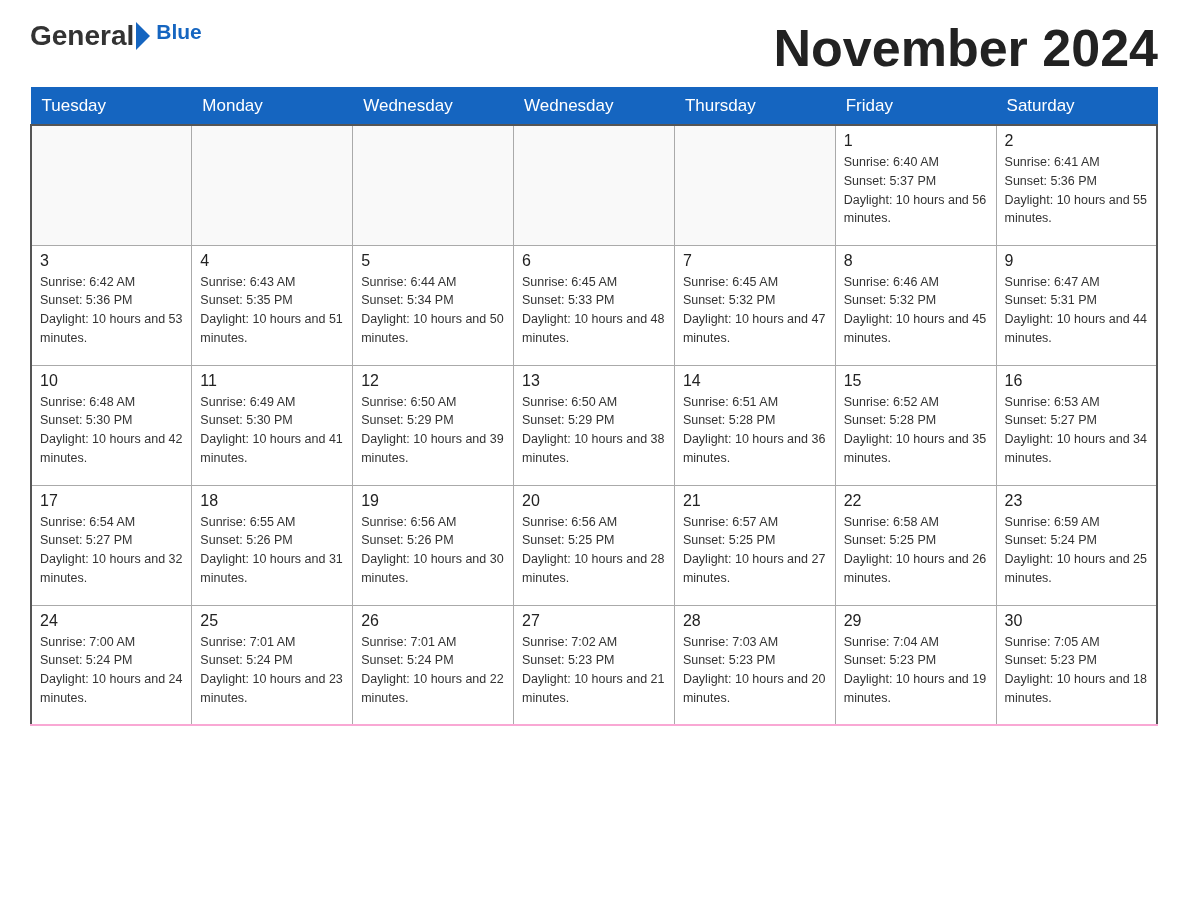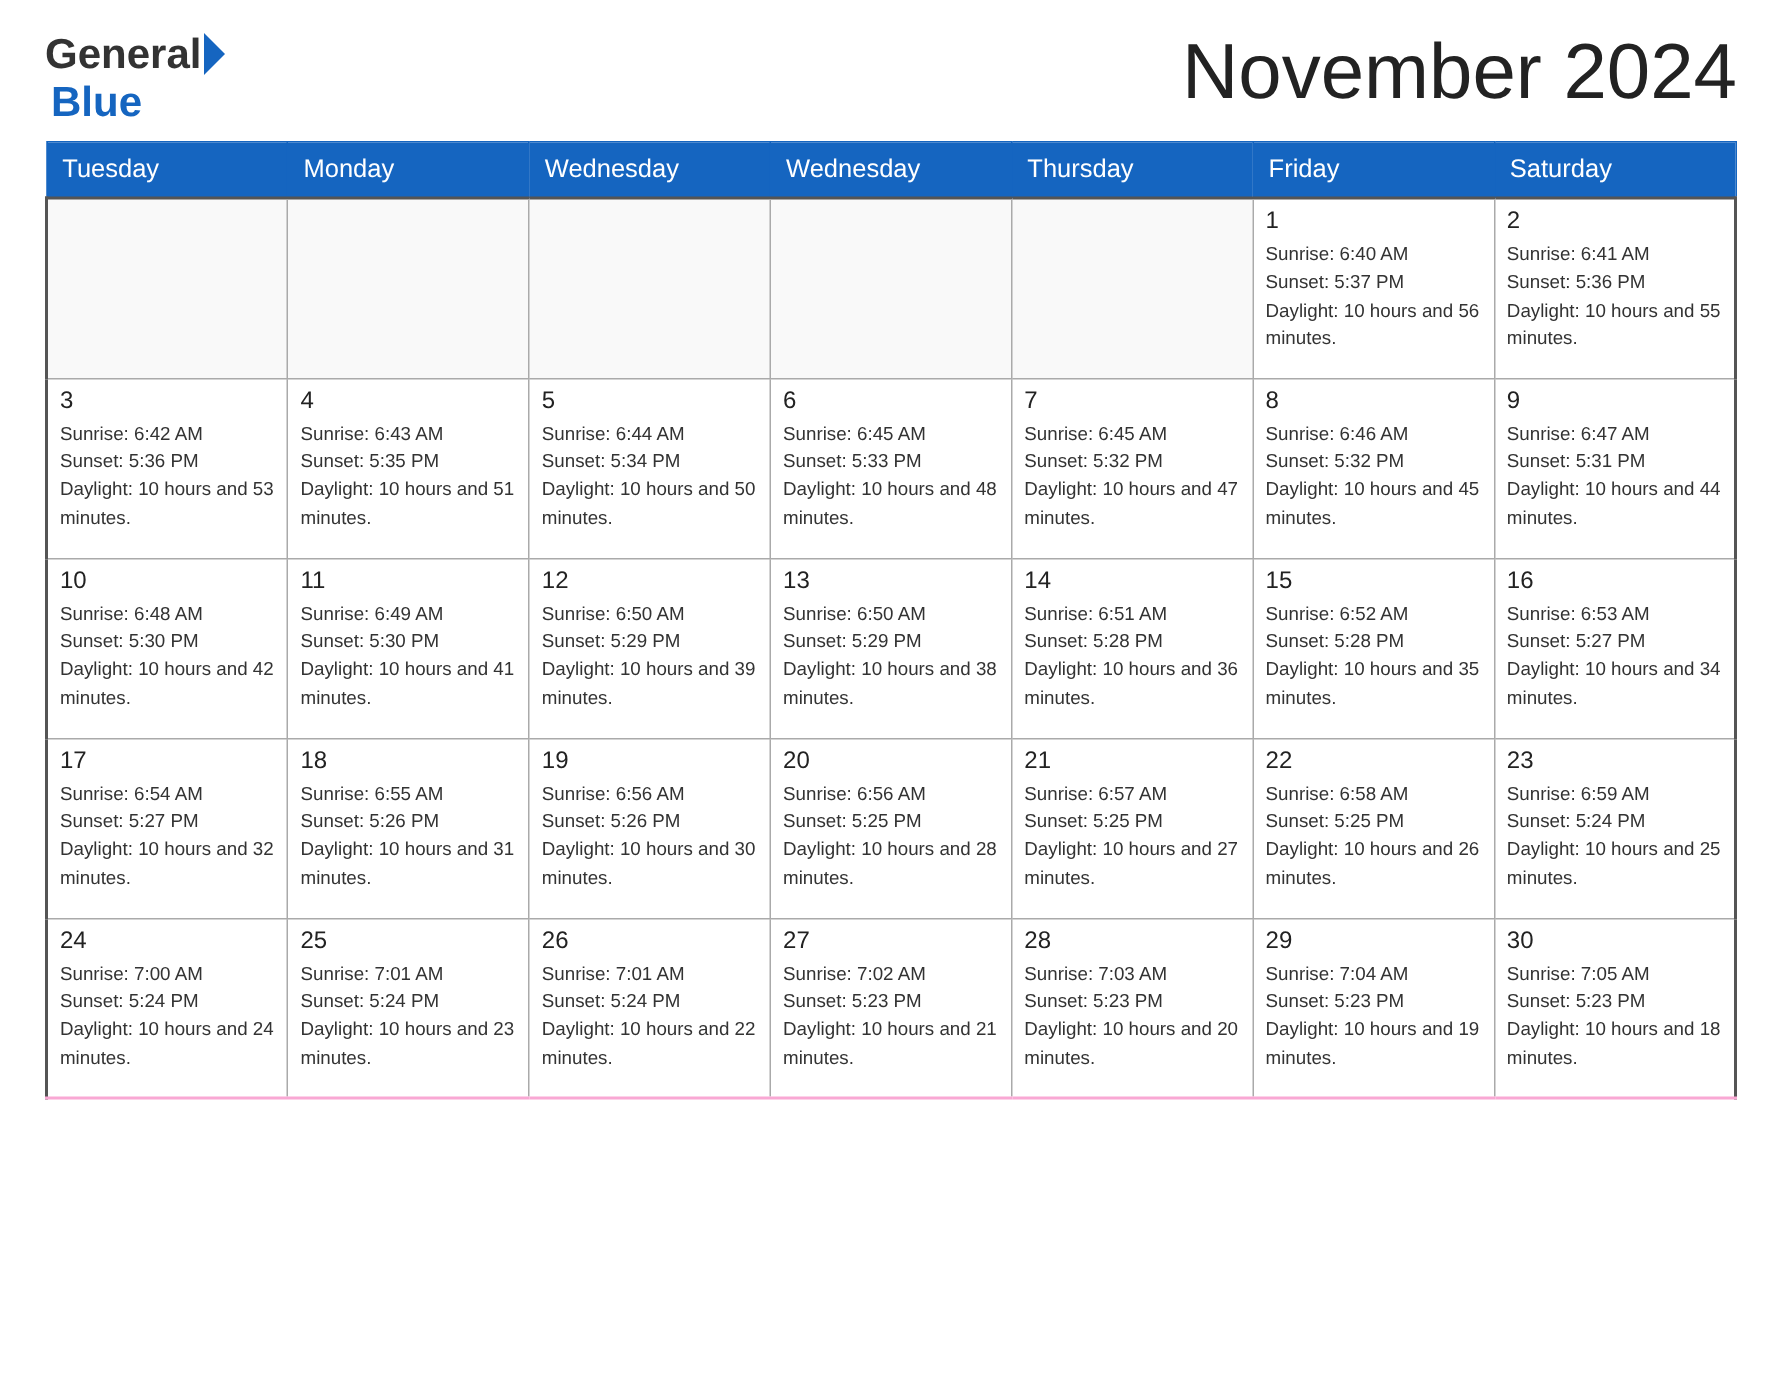--- a/index.html
+++ b/index.html
@@ -12,21 +12,21 @@
       padding: 20px 30px;
     }
     .header-area {
       display: flex;
       justify-content: space-between;
       align-items: flex-start;
       margin-bottom: 10px;
     }
     .logo-area {
       display: flex;
-      flex-direction: column;
+      flex-direction: row;
       align-items: flex-start;
     }
     .logo-text {
       display: flex;
       align-items: center;
       font-size: 28px;
       font-weight: bold;
     }
     .logo-general {
       color: #333;
@@ -35,29 +35,29 @@
       width: 0;
       height: 0;
       border-left: 14px solid #1565c0;
       border-top: 14px solid transparent;
       border-bottom: 14px solid transparent;
       margin: 0 2px;
       display: inline-block;
     }
     .logo-blue {
       color: #1565c0;
-      font-size: 28px;
+      font-size: 21px;
       font-weight: bold;
     }
     .title-area {
       text-align: right;
     }
     .calendar-title {
       font-size: 52px;
-      font-weight: normal;
+      font-weight: bold;
       color: #222;
       line-height: 1.1;
     }
     .calendar-subtitle {
       font-size: 22px;
       color: #444;
       margin-top: 4px;
     }
     table {
       width: 100%;

